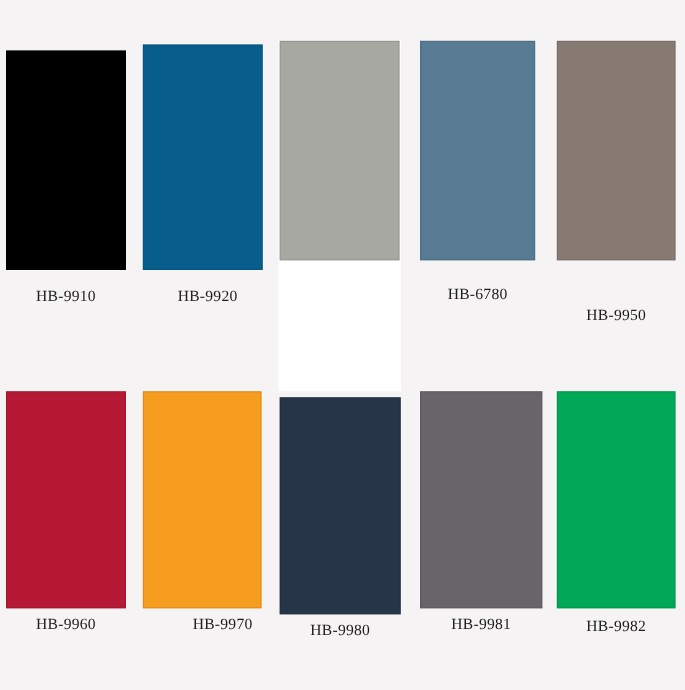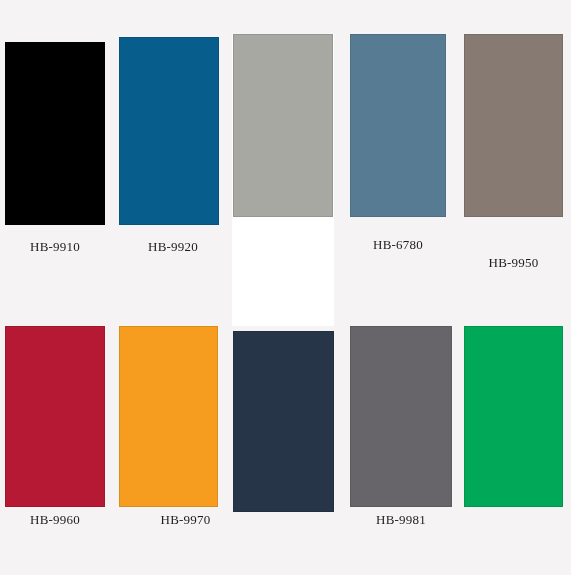--- a/index.html
+++ b/index.html
@@ -81,20 +81,22 @@
       <div class="swatch-chip" style="height: 181px; background: rgb(182, 25, 52);"></div>
     </div>
     <div class="swatch-label" style="left: 5px; top: 513px; width: 100px;">HB-9960</div>
     <div class="swatch-cell" style="left: 119px; top: 326px; width: 99px; height: 181px;">
       <div class="swatch-chip" style="height: 181px; background: rgb(246, 156, 30);"></div>
     </div>
     <div class="swatch-label" style="left: 136px; top: 513px; width: 99px;">HB-9970</div>
     <div class="swatch-cell" style="left: 233px; top: 331px; width: 101px; height: 181px;">
       <div class="swatch-chip" style="height: 181px; background: rgb(38, 53, 71);"></div>
     </div>
+    <div class="swatch-label" style="left: 233px; top: 518px; width: 101px;">HB-9980</div>
     <div class="swatch-cell" style="left: 350px; top: 326px; width: 102px; height: 181px;">
       <div class="swatch-chip" style="height: 181px; background: rgb(103, 101, 105);"></div>
     </div>
     <div class="swatch-label" style="left: 350px; top: 513px; width: 102px; text-align: center;">HB-9981</div>
     <div class="swatch-cell" style="left: 464px; top: 326px; width: 99px; height: 181px;">
       <div class="swatch-chip" style="height: 181px; background: rgb(0, 168, 87);"></div>
     </div>
+    <div class="swatch-label" style="left: 464px; top: 515px; width: 99px;">HB-9982</div>
   </div>
 
 </body></html>

